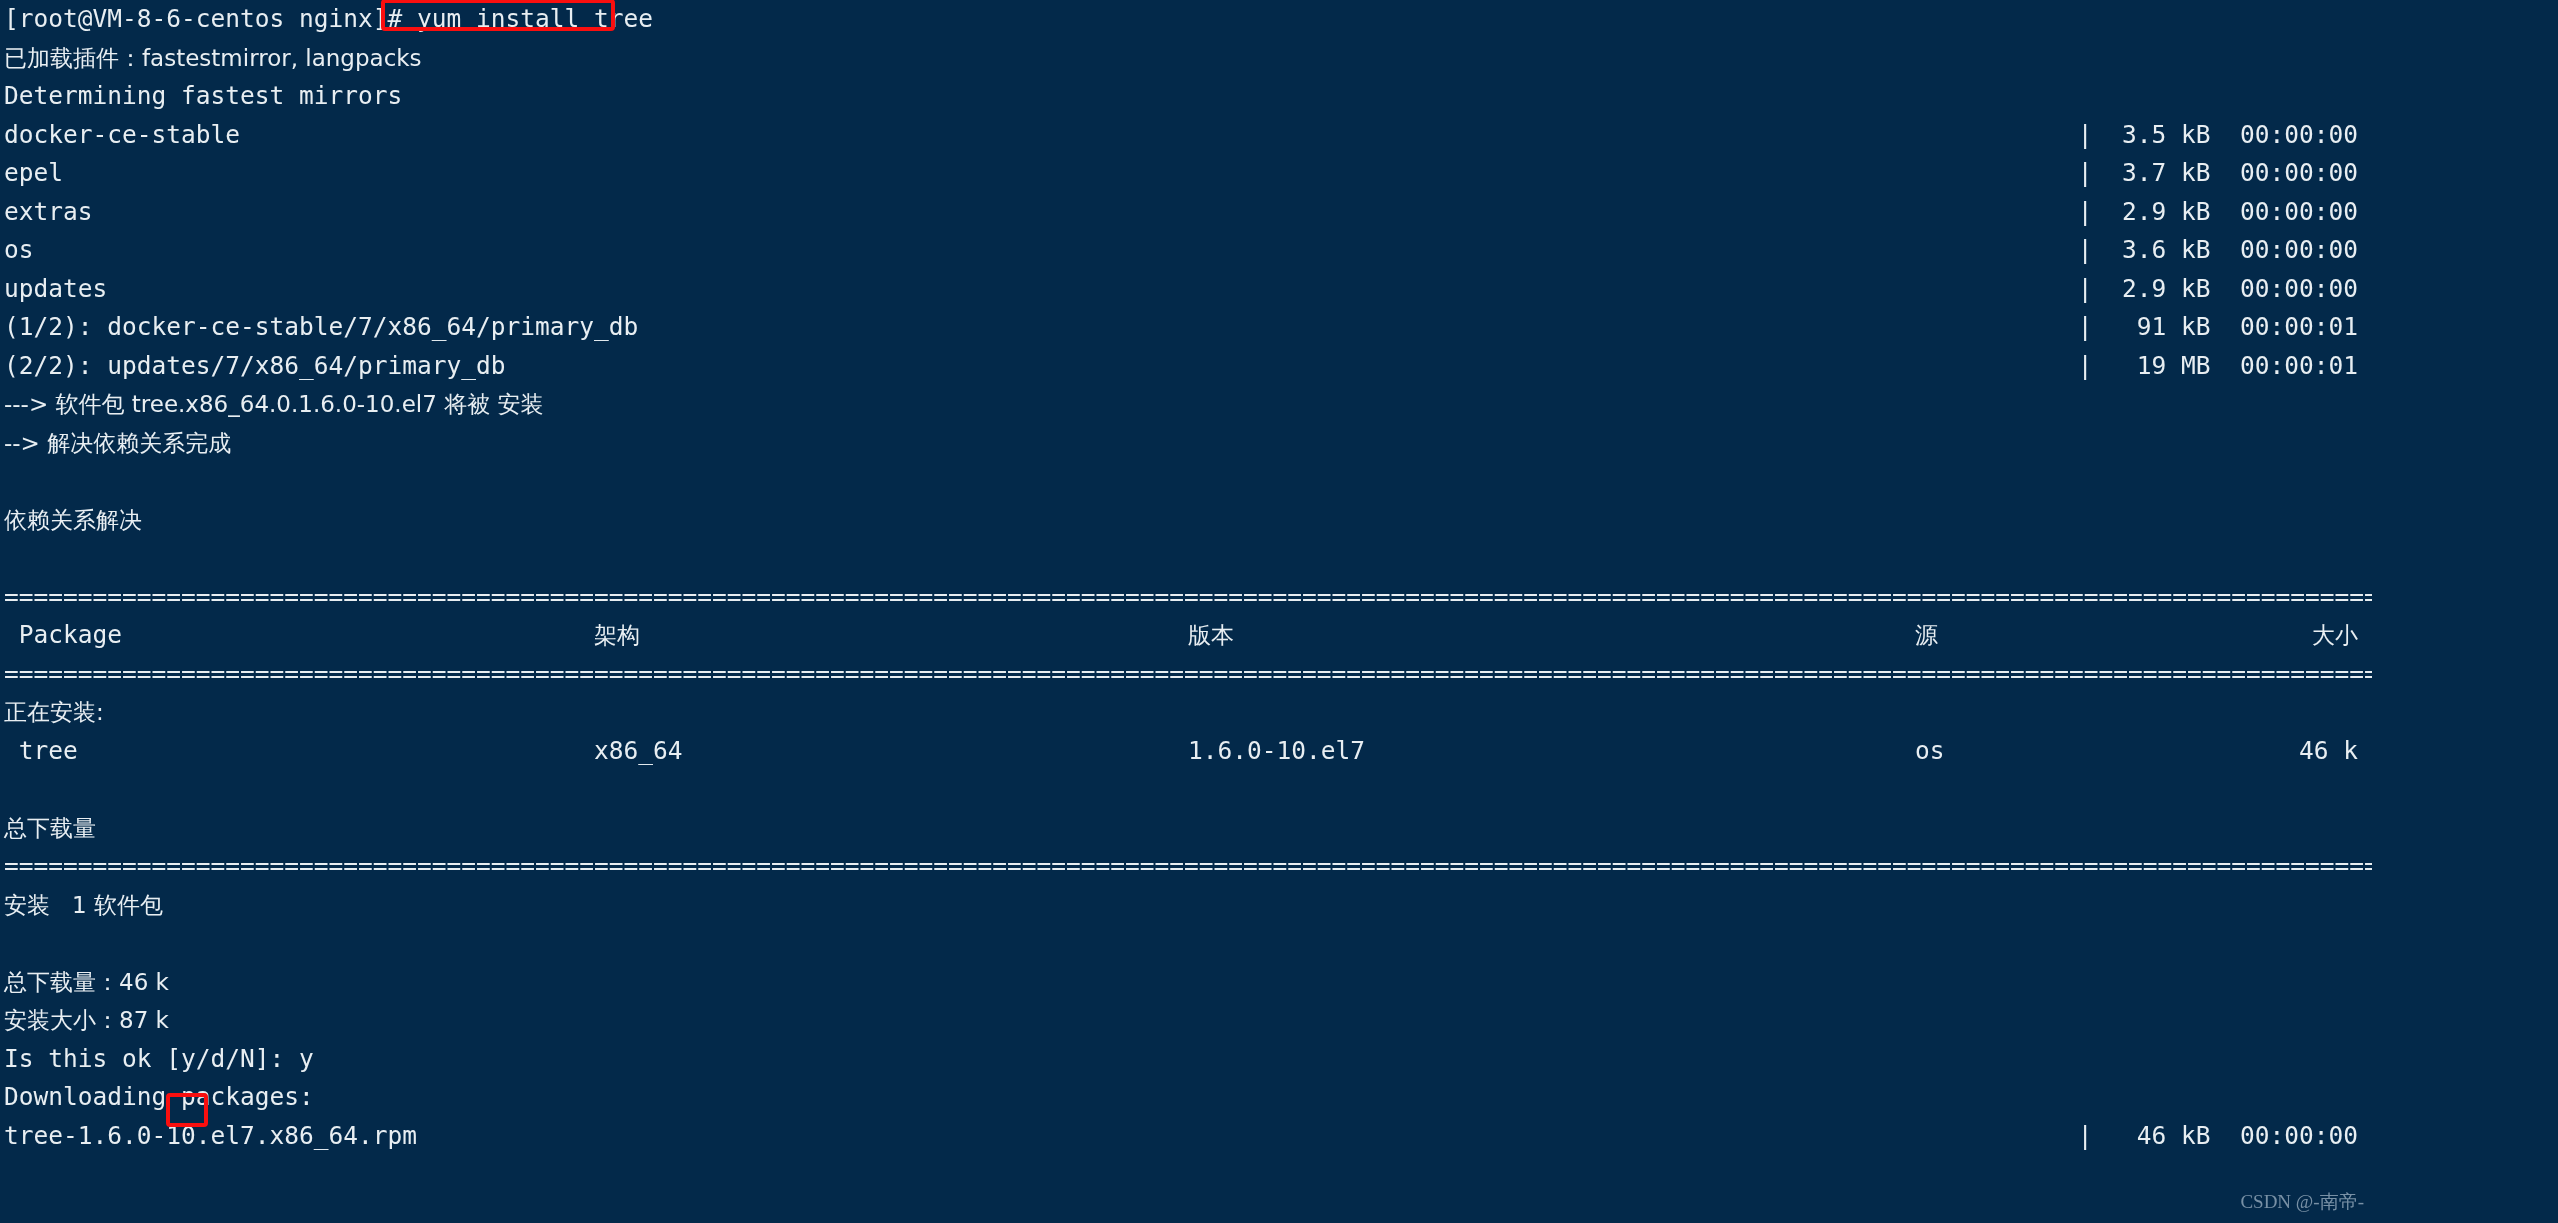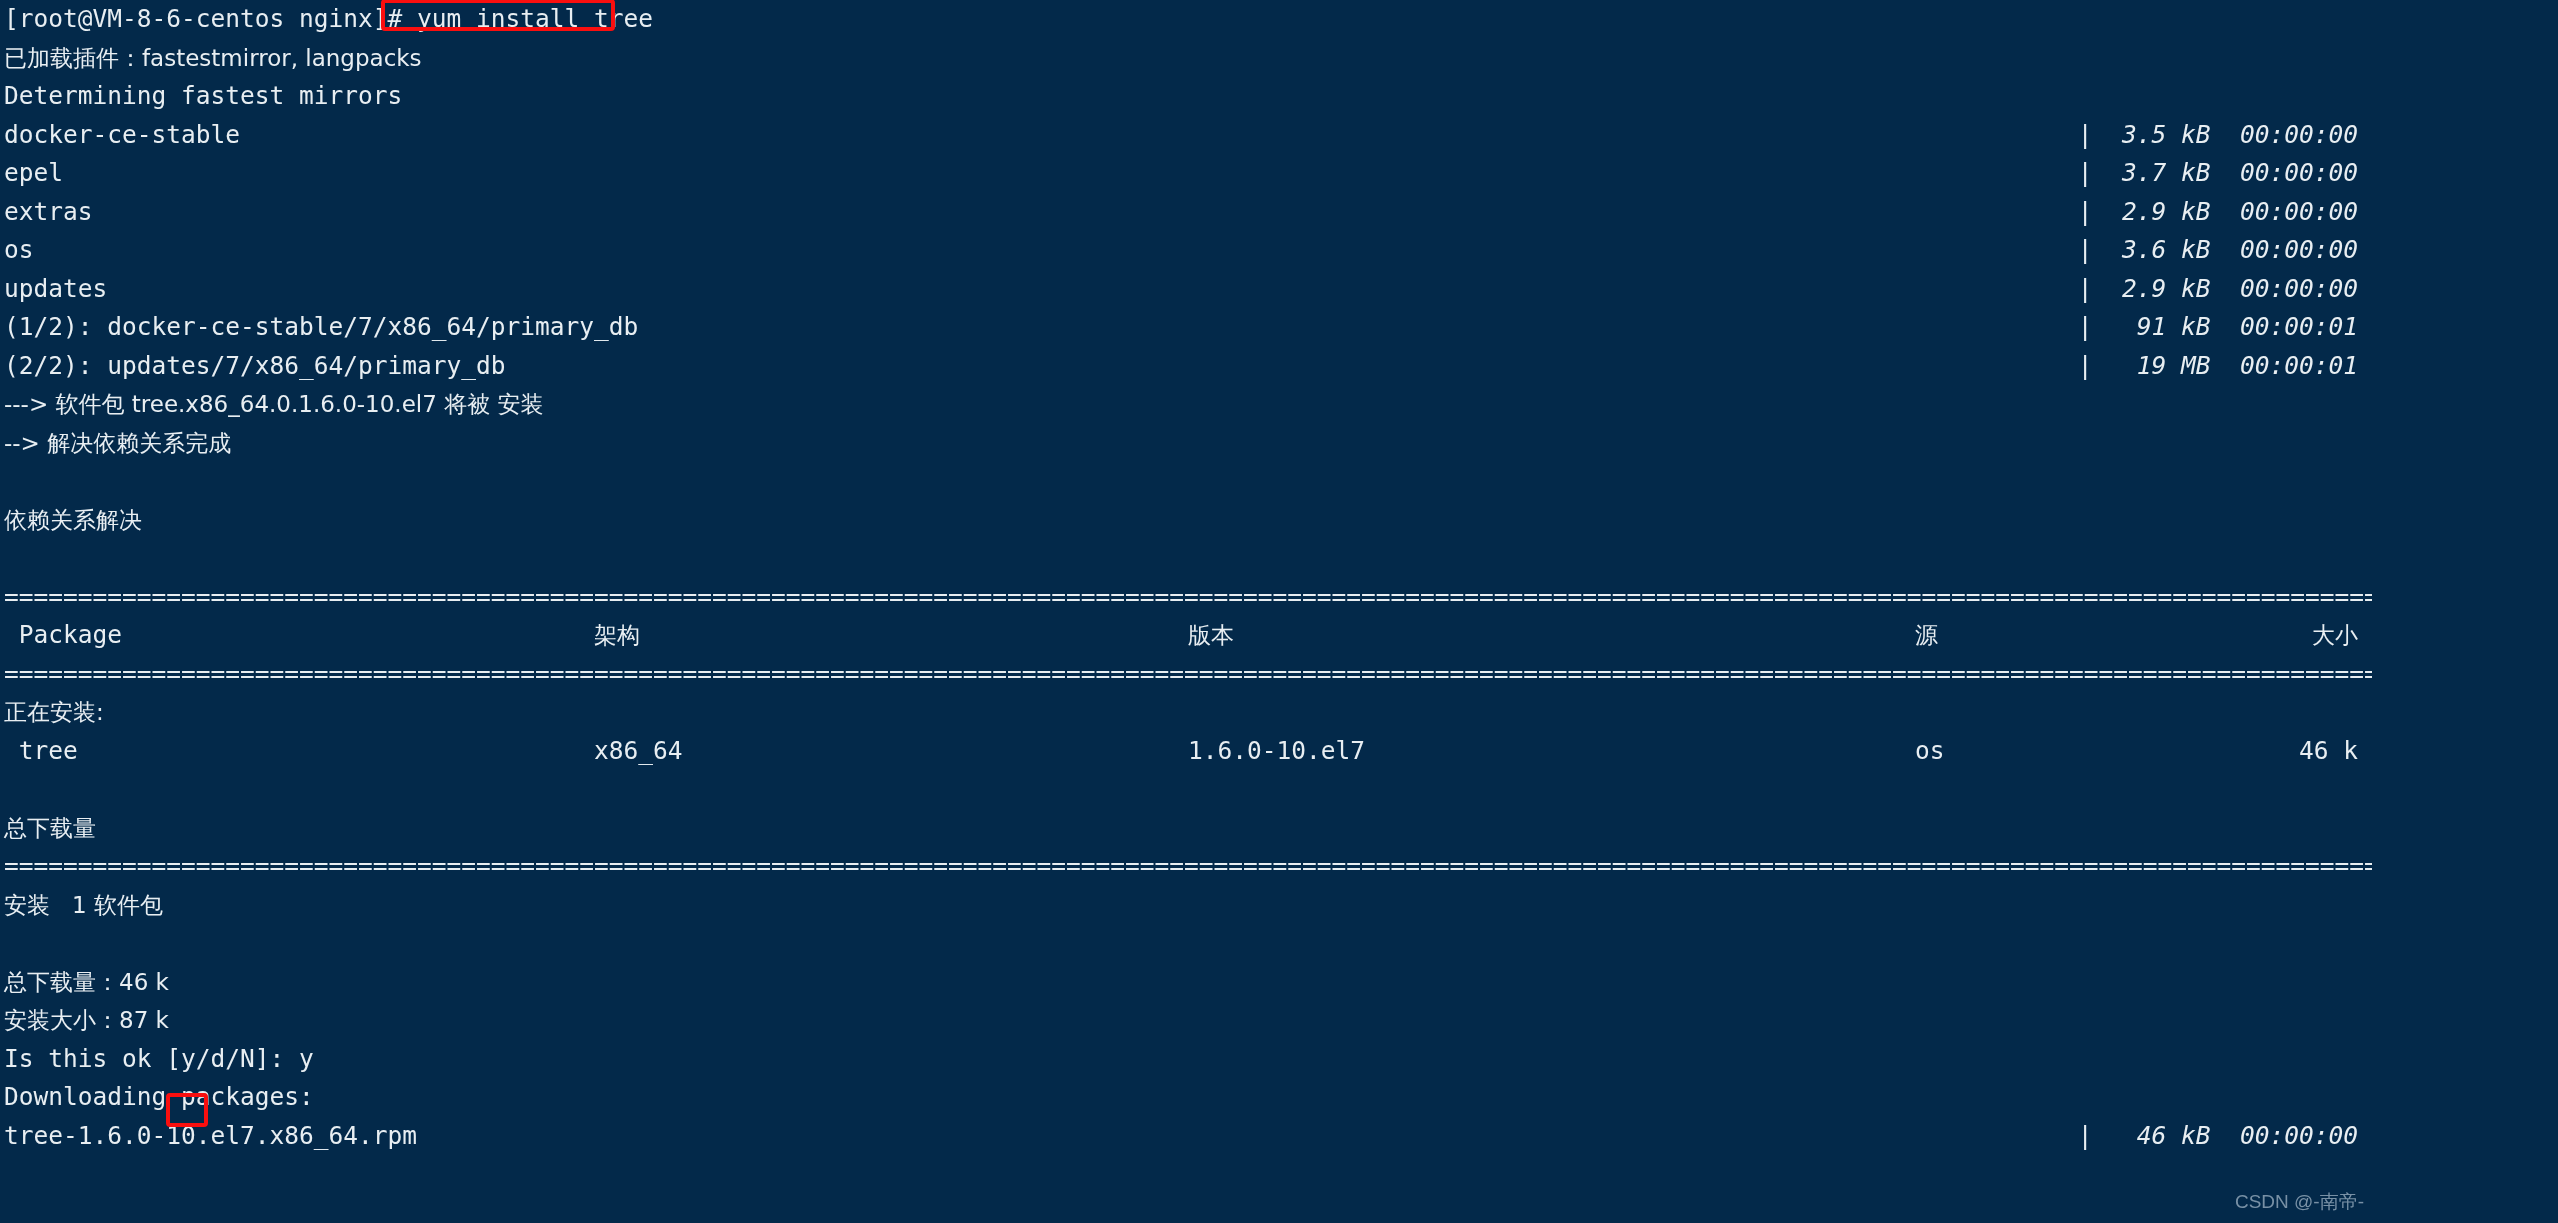--- a/index.html
+++ b/index.html
@@ -58,21 +58,20 @@
 
   
   .rightcol {
     position: absolute;
     top: 0;
     right: 14px;
     white-space: pre;
     font-family: "DejaVu Sans Mono", "Liberation Mono", monospace;
     font-size: 24.5px;
     line-height: 38.5px;
-    font-style: italic;
   }
 
   
   .col {
     position: absolute;
     top: 0;
     white-space: pre;
     line-height: 38.5px;
   }
   .col.c-arch  { left: 594px; }
@@ -108,21 +107,21 @@
     height: 34px;
   }
 
   .watermark {
     position: absolute;
     right: 8px;
     bottom: 2px;
     color: #9fb3c4;
     opacity: 0.75;
     font-size: 19px;
-    font-family: Liberation Sans, sans-serif;
+    font-family: Liberation Serif, serif;
     white-space: pre;
   }
 </style>
 </head>
 <body>
 
 <div id="terminal">
   <div class="screen">
 
     <div class="line"><span class="mono">[root@VM-8-6-centos nginx]# </span><span class="mono">yum install tree</span></div>

